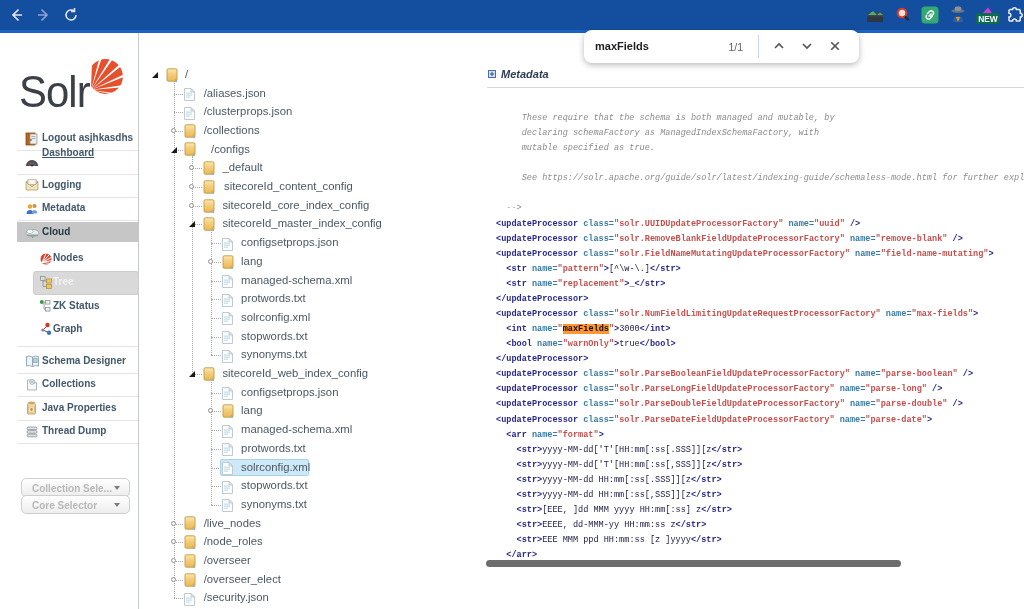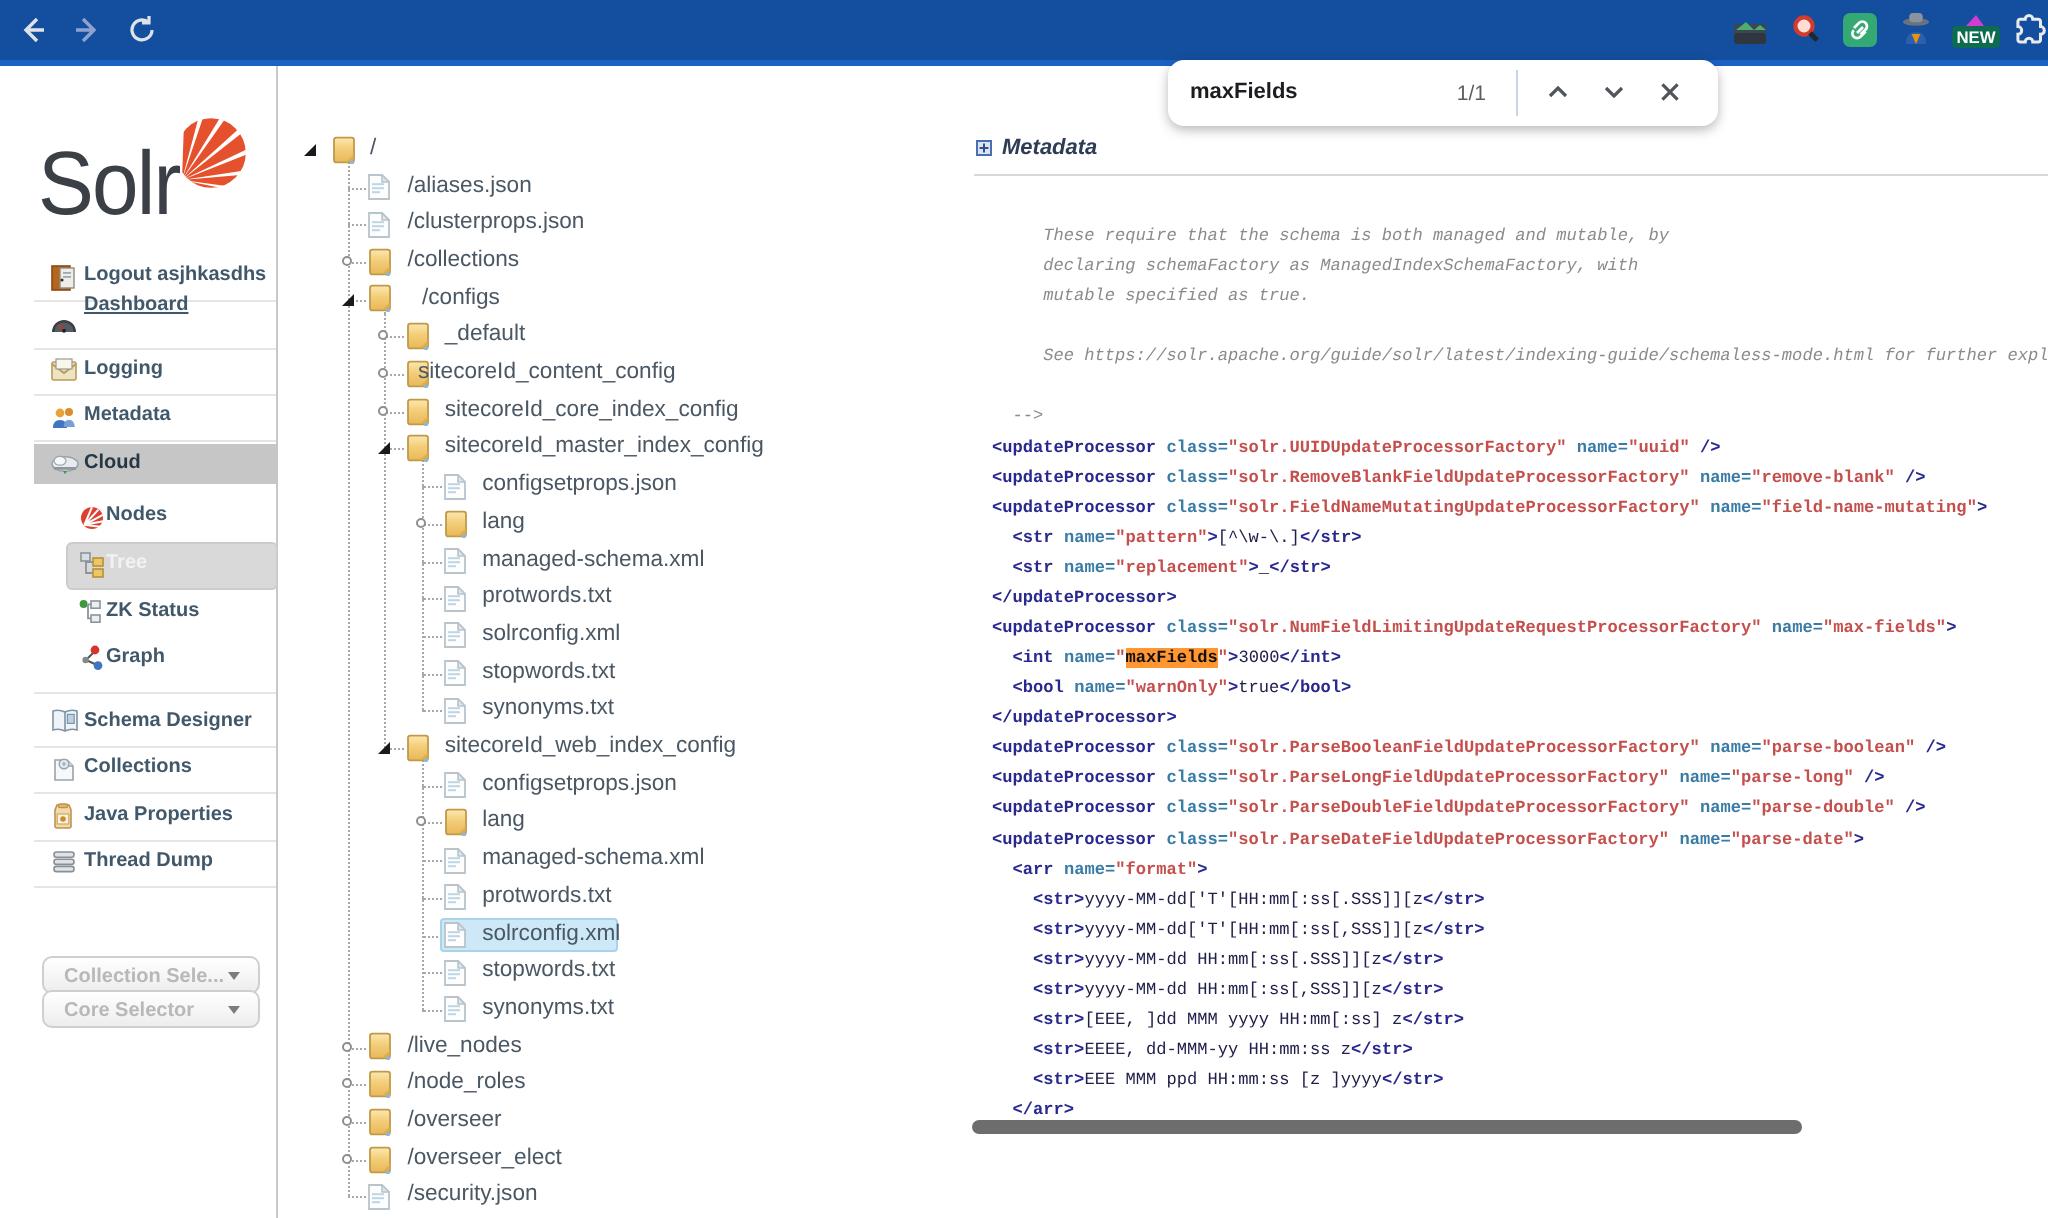--- a/index.html
+++ b/index.html
@@ -304,21 +304,21 @@
       <path d="M9 12.6 a1.1 1.1 0 1 0 2 0 l-0.9-0.8 z" fill="#8fb6d4"></path>
     </svg></div>
 <div class="tlb" style="left:222.4px;top:161.3px">_default</div>
 <div class="hz" style="left:192.4px;top:187.0px;width:9.5px"></div>
 <div class="ci" style="left:189.4px;top:184.0px"></div>
 <div class="tic" style="left:202.9px;top:179.8px"><svg width="12" height="14" viewBox="0 0 12 14">
       <path d="M1 2 q0-1.2 1.2-1.2 h7.6 q1.2 0 1.2 1.2 v10 q0 1.2-1.2 1.2 h-7.6 q-1.2 0-1.2-1.2 z" fill="url(#fg)" stroke="#c09a48" stroke-width="0.9"></path>
       <path d="M6.8 13.1 l4.1-3.9 v2 q0 1.2-1.2 1.2 z" fill="#dfae49"></path>
       <path d="M9 12.6 a1.1 1.1 0 1 0 2 0 l-0.9-0.8 z" fill="#8fb6d4"></path>
     </svg></div>
-<div class="tlb" style="left:209px;top:180.0px">sitecoreId_content_config</div>
+<div class="tlb" style="left:224px;top:180.0px">sitecoreId_content_config</div>
 <div class="hz" style="left:192.4px;top:205.7px;width:9.5px"></div>
 <div class="ci" style="left:189.4px;top:202.7px"></div>
 <div class="tic" style="left:202.9px;top:198.5px"><svg width="12" height="14" viewBox="0 0 12 14">
       <path d="M1 2 q0-1.2 1.2-1.2 h7.6 q1.2 0 1.2 1.2 v10 q0 1.2-1.2 1.2 h-7.6 q-1.2 0-1.2-1.2 z" fill="url(#fg)" stroke="#c09a48" stroke-width="0.9"></path>
       <path d="M6.8 13.1 l4.1-3.9 v2 q0 1.2-1.2 1.2 z" fill="#dfae49"></path>
       <path d="M9 12.6 a1.1 1.1 0 1 0 2 0 l-0.9-0.8 z" fill="#8fb6d4"></path>
     </svg></div>
 <div class="tlb" style="left:222.4px;top:198.7px">sitecoreId_core_index_config</div>
 <div class="hz" style="left:192.4px;top:224.4px;width:9.5px"></div>
 <svg class="mk" style="left:188.4px;top:220.4px" width="8" height="8" viewBox="0 0 8 8">

